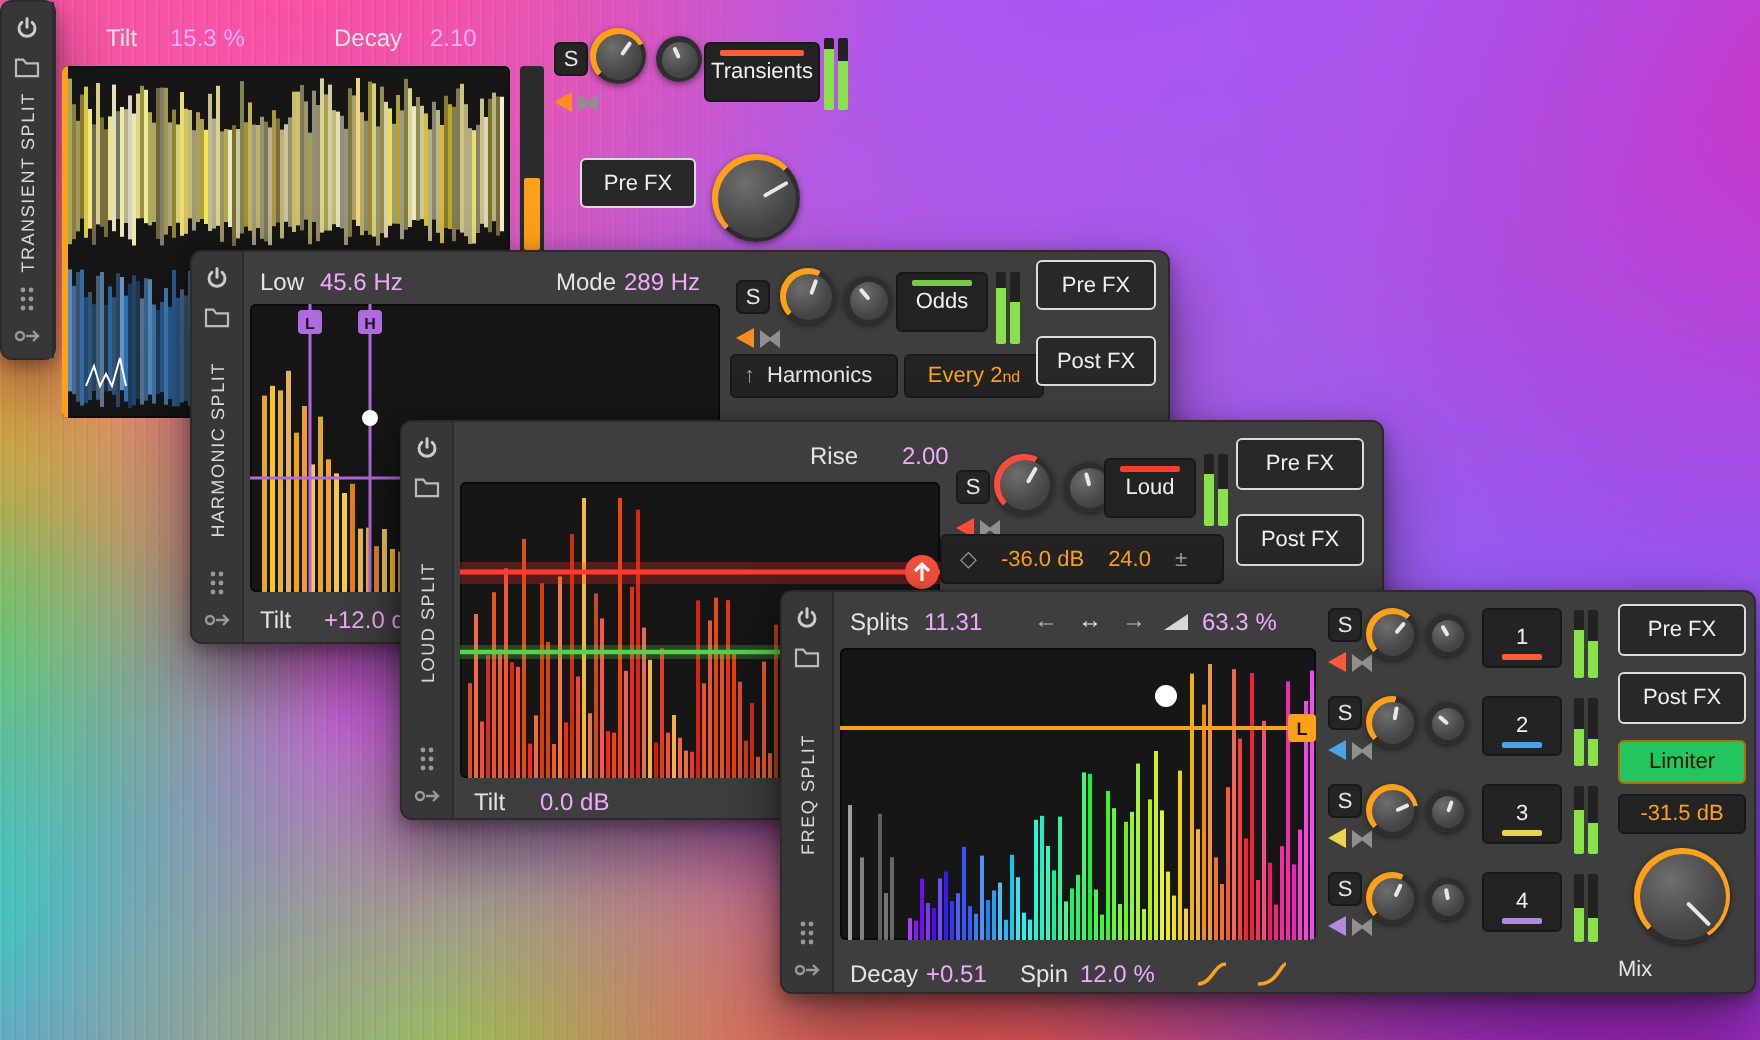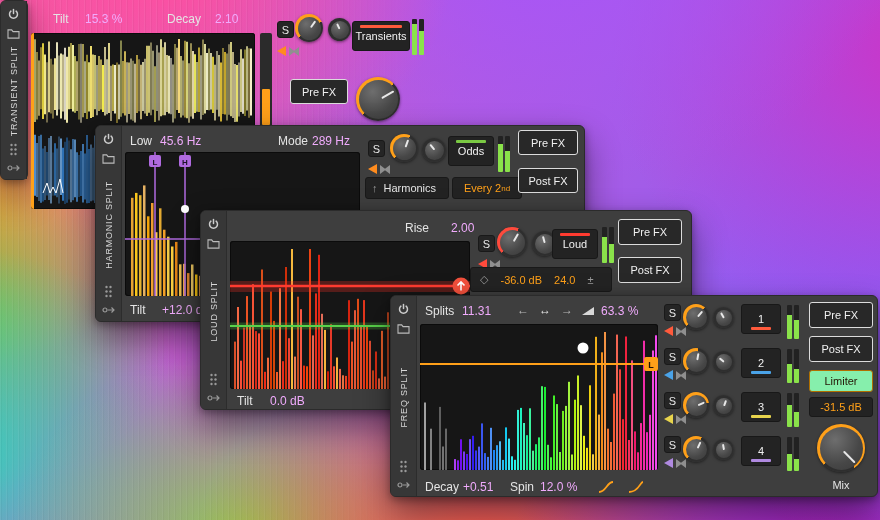--- a/index.html
+++ b/index.html
@@ -873,25 +873,25 @@
           <span class="bar-bot" style="background: rgb(176, 138, 224);"></span>
         </div>
         <div class="meter" style="left:125px;top:3px;height:34px">
             <i style="--l:50%"></i>
             <i style="--l:35%"></i>
           </div>
       </div>
 
       <div class="fxbtn" style="left:392px;top:6px;width:64px;height:26px">Pre FX</div>
       <div class="fxbtn" style="left:392px;top:40px;width:64px;height:26px">Post FX</div>
-      <div class="bandbtn" style="left: 392px; top: 74px; width: 64px; height: 22px; color: rgb(36, 20, 3); border-color: rgb(176, 111, 0); background: #86efac;">Limiter</div>
+      <div class="bandbtn" style="left: 392px; top: 74px; width: 64px; height: 22px; color: rgb(36, 20, 3); border-color: rgb(176, 111, 0); background: #22c55e;">Limiter</div>
       <div class="dark-box" style="left:392px;top:101px;width:64px;height:20px;justify-content:center;color:#ffa019">
           <span>-31.5 dB</span>
         </div>
       <div class="knob" style="left:400px;top:128px;width:48px;height:48px;--arc:#ffa019;--p:78%">
           <b>
             <i style="--a:135deg"></i>
           </b>
         </div>
-      <span class="lbl" style="left:392px;top:182px;width:64px;text-align:center;font-size:11px">Mix</span>
+      <span class="lbl" style="left:392px;top:182px;width:64px;text-align:left;font-size:11px">Mix</span>
     </div>
   </div>
 </div>
 
 </body></html>

